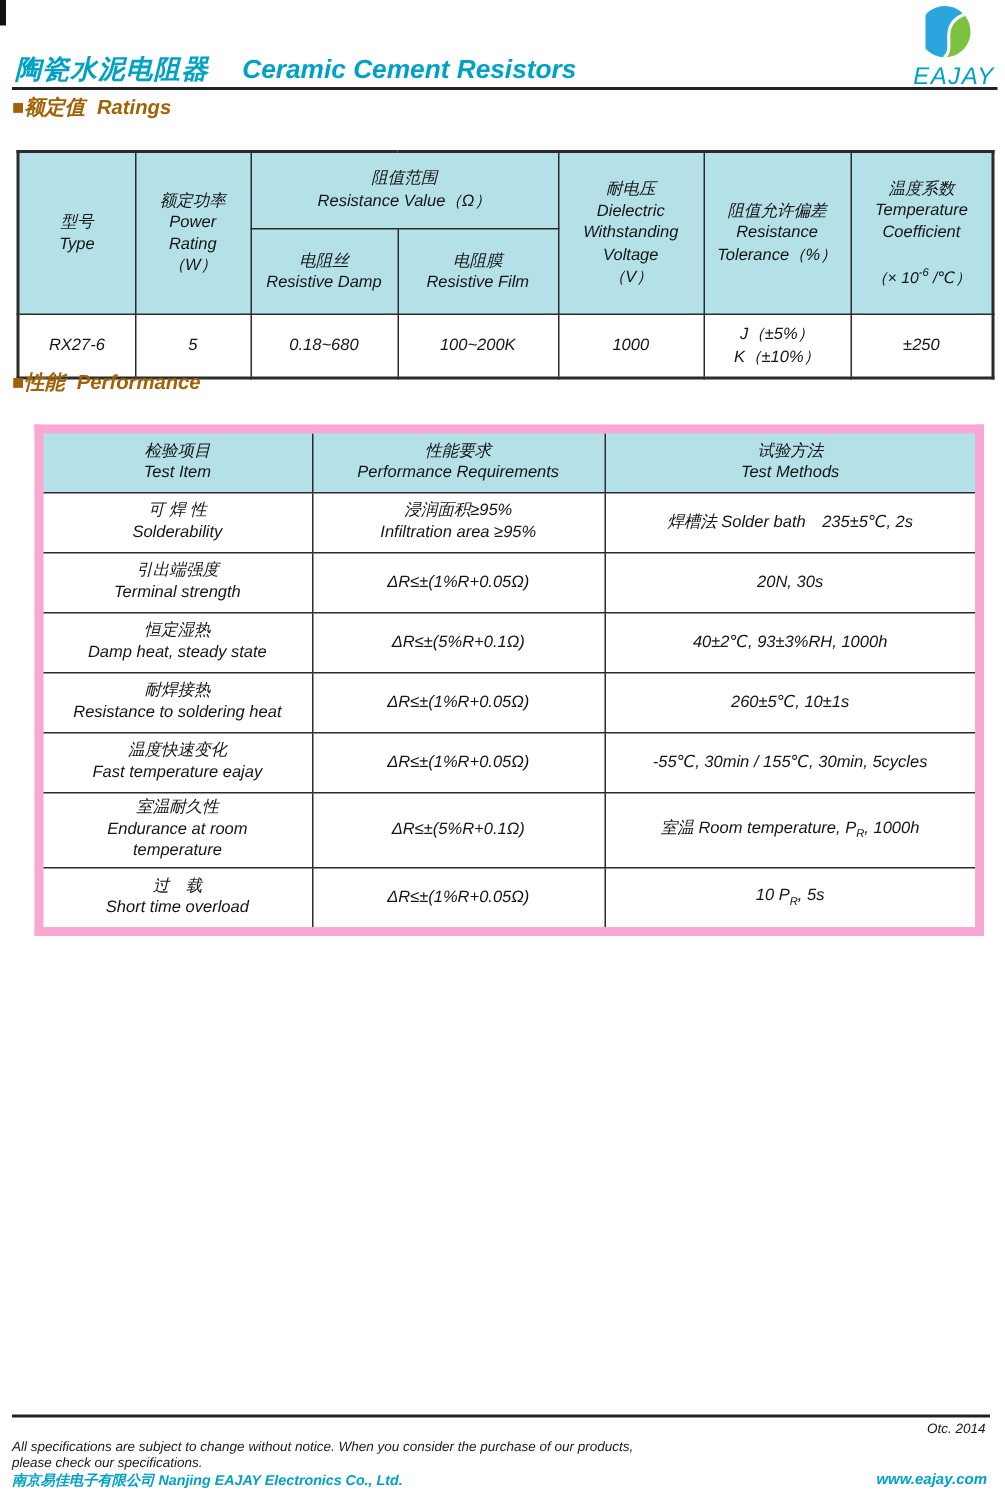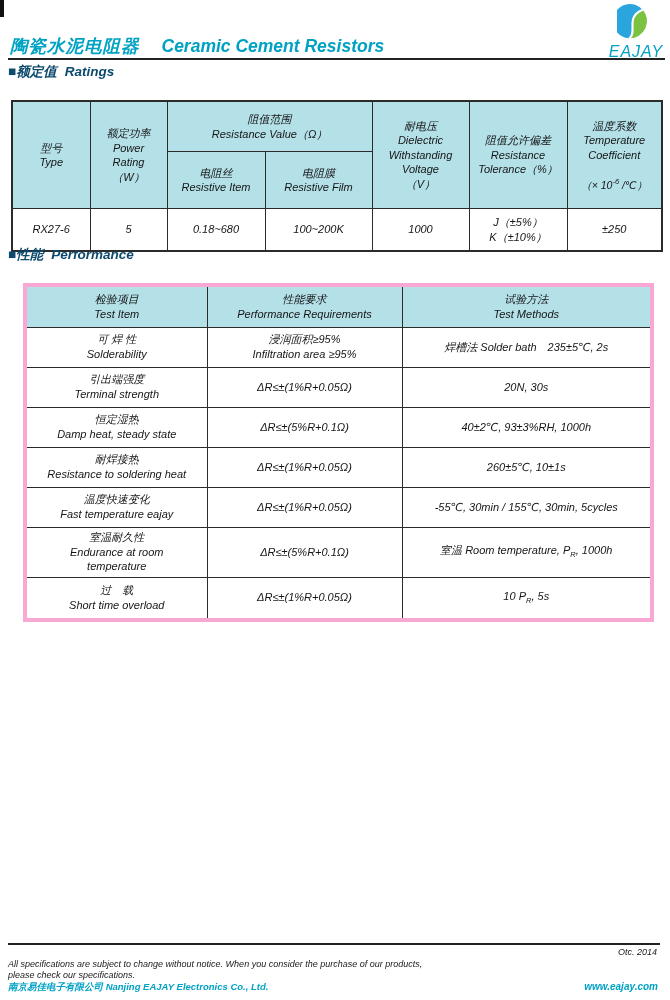--- a/index.html
+++ b/index.html
@@ -19,39 +19,39 @@
   
   .doc-title { position: absolute; left: 10px; top: 34px; font-size: 17.5px; font-weight: bold; color: #00a2c4; white-space: nowrap; }
   .doc-title .zh { letter-spacing: 1px; margin-right: 22px; }
   .title-rule { position: absolute; left: 8px; top: 58px; width: 657px; height: 2px; background: #222; }
 
   .logo { position: absolute; left: 607px; top: 4px; width: 58px; text-align: center; }
   .logo svg { display: block; margin: 0 auto; }
   .logo-text { font-size: 16px; color: #00a2c4; letter-spacing: 1px; margin-top: 1px; }
 
   
-  .section-heading { position: absolute; left: 8px; font-size: 13.5px; font-weight: bold; color: #0c4a6e; }
+  .section-heading { position: absolute; left: 8px; font-size: 13.5px; font-weight: bold; color: #a16207; }
   .section-heading .en { margin-left: 8px; }
   .heading-ratings { top: 63px; }
   .heading-performance { top: 246px; }
 
   
   table { border-collapse: collapse; table-layout: fixed; }
   th, td {
     border: 1px solid #2b2b2b;
     text-align: center; vertical-align: middle;
     font-size: 11px; line-height: 1.32;
     white-space: pre-line;
     padding: 2px 2px;
     font-weight: normal;
     color: #151515;
   }
   th { background: #b4e0e8; }
   .ratings-table { position: absolute; left: 11px; top: 100px; width: 650px; border: 2px solid #2b2b2b; }
-  .performance-table { position: absolute; left: 23px; top: 283px; width: 627px; border: 4px solid #f9a8d4; }
+  .performance-table { position: absolute; left: 23px; top: 283px; width: 627px; border: 6px solid #f9a8d4; }
   .unit-line { font-size: 10.5px; }
   sup { font-size: 7.5px; vertical-align: super; }
   sub { font-size: 7.5px; vertical-align: sub; }
   .h-group { height: 40px; }
   .h-sub { height: 45px; }
   .h-data { height: 42px; }
   .h40 { height: 40px; }
   .h42 { height: 42px; }
   .h43 { height: 43px; }
   .h50 { height: 50px; }
@@ -122,21 +122,21 @@
 Tolerance（%）</th>
         <th rowspan="2">
           <div>温度系数
 Temperature
 Coefficient</div>
           <div class="unit-line"><span>（× 10</span><sup>-6</sup><span> /℃）</span></div>
         </th>
       </tr>
       <tr class="h-sub">
         <th>电阻丝
-Resistive Item</th>
+Resistive Damp</th>
         <th>电阻膜
 Resistive Film</th>
       </tr>
       <tr class="h-data">
         <td>RX27-6</td>
         <td>5</td>
         <td>0.18~680</td>
         <td>100~200K</td>
         <td>1000</td>
         <td>J（±5%）

